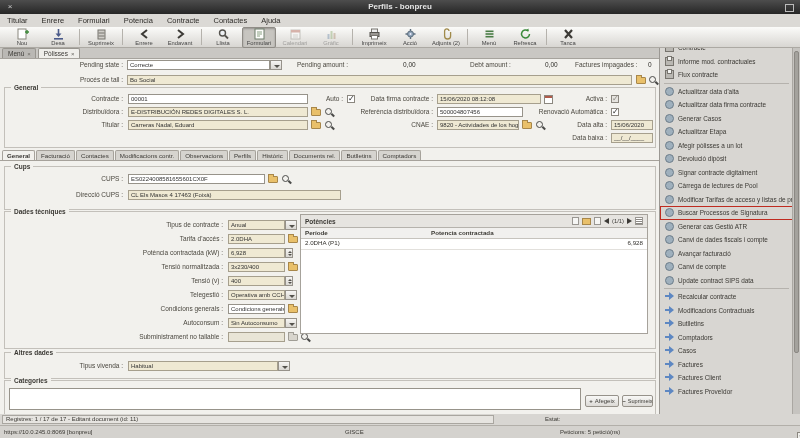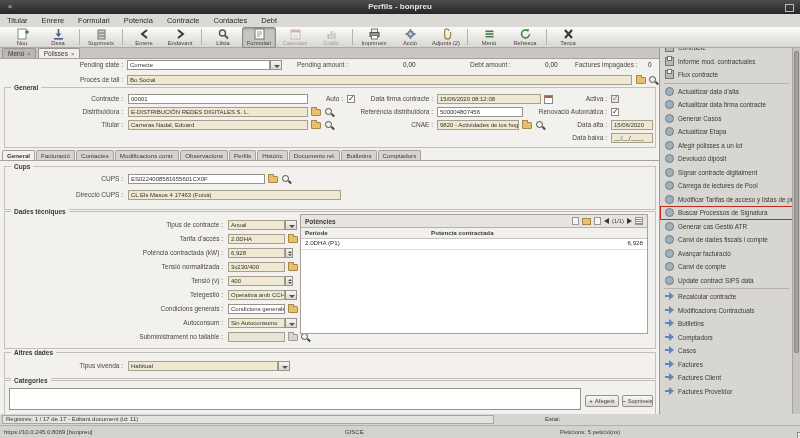--- a/index.html
+++ b/index.html
@@ -149,21 +149,21 @@
     <span class="tb-restore"></span>
   </div>
 
   <div class="menubar">
     <span>Titular</span>
     <span>Enrere</span>
     <span>Formulari</span>
     <span>Potencia</span>
     <span>Contracte</span>
     <span>Contactes</span>
-    <span>Debt</span>
+    <span>Ajuda</span>
   </div>
 
   <div class="toolbar">
     <div class="tbtn">
       <span>
           <svg width="13" height="12">
             <rect x="2" y="1" width="8" height="10" fill="#fff" stroke="#8a877f"></rect>
             <path d="M9 4h4M11 2v4" stroke="#3f8a3c" stroke-width="1.4"></path>
           </svg>
         </span>

